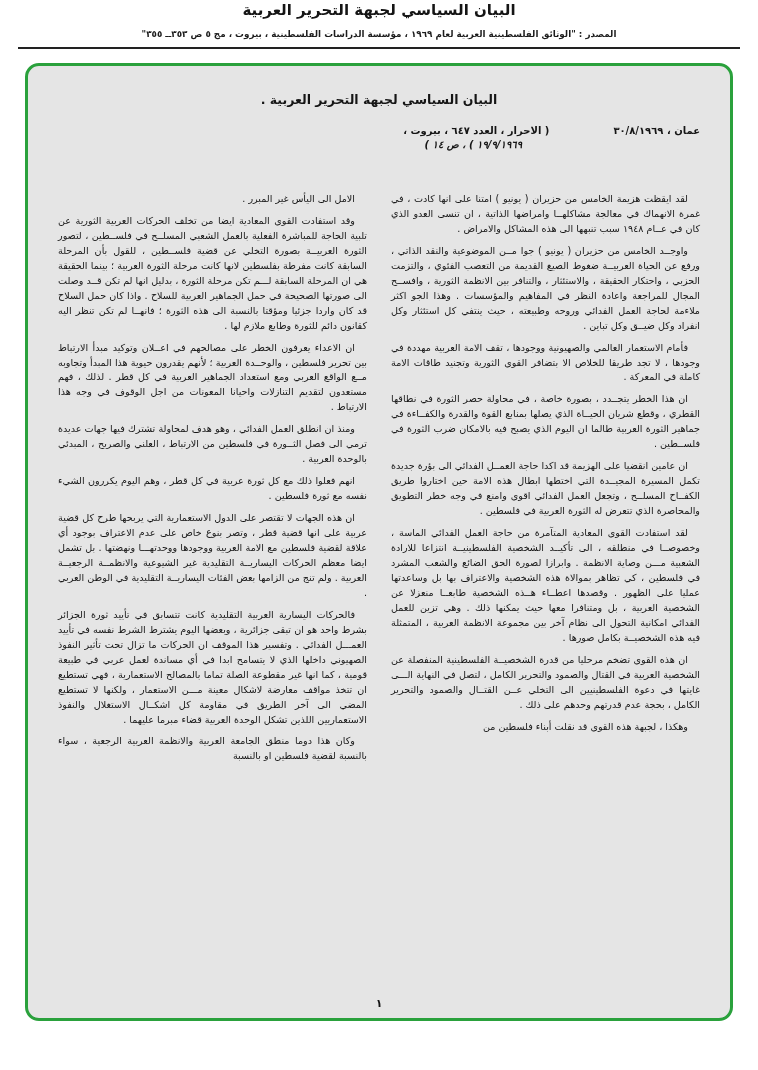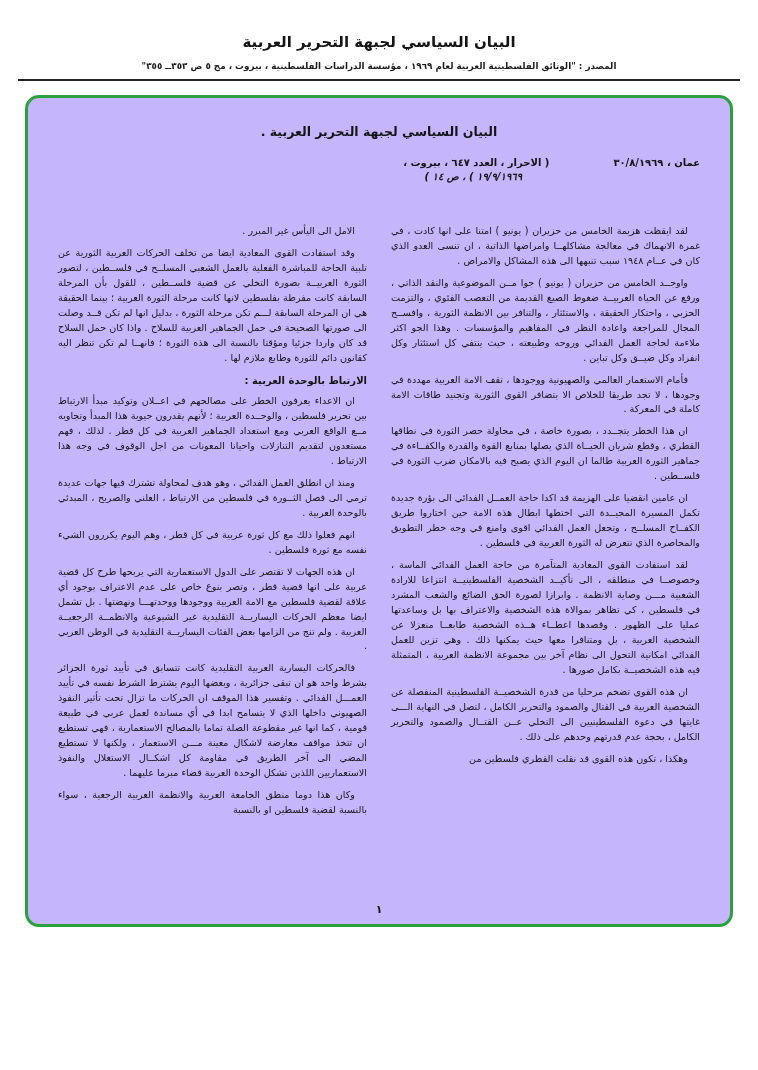--- a/index.html
+++ b/index.html
@@ -3,41 +3,41 @@
 <meta charset="utf-8">
 <style>
   * { box-sizing: border-box; margin: 0; padding: 0; }
   html, body { background: #ffffff; }
   body {
     width: 758px; height: 1070px;
     font-family: "DejaVu Sans", sans-serif;
     color: var(--text, #151515);
     overflow: hidden;
   }
-  .page { width: 758px; height: 1070px; position: relative; padding-top: 33px; }
+  .page { width: 758px; height: 1070px; position: relative; padding-top: 1px; }
 
   .header-title {
     text-align: center; font-size: 15px; font-weight: bold; direction: rtl;
   }
   .source-line {
     text-align: center; font-size: 8.8px; font-weight: bold; direction: rtl;
     margin-top: 10px; color: #1c1c1c;
   }
   .header-rule {
     border: 0; border-top: 2px solid var(--rule, #222222);
     width: 722px; margin: 8px auto 0;
   }
 
   .doc-frame {
-    width: 708px; height: 832px; margin: 14px auto 0;
+    width: 708px; height: 958px; margin: 14px auto 0;
     border: 3px solid var(--frame-border, #2aa13c);
     border-radius: 14px;
     padding: 26px 30px 16px;
     position: relative; direction: rtl;
-    background: #c4b5fd;
+    background: #e5e5e5;
   }
   .doc-title {
     text-align: center; font-size: 12.5px; font-weight: bold; margin-bottom: 18px;
   }
   .dateline { font-size: 10px; font-weight: bold; margin-bottom: 14px; direction: rtl; }
   .dateline-line1 { display: flex; gap: 64px; }
   .dateline-line2 { padding-right: 178px; margin-top: 3px; font-style: italic; }
 
   .columns { display: flex; gap: 24px; direction: rtl; }
   .col { flex: 1; text-align: justify; font-size: 9.6px; line-height: 1.56; direction: rtl; margin-top: 28px; }
@@ -74,26 +74,25 @@
 
     <div class="columns">
       <div class="col col-right">
           <p>لقد ايقظت هزيمة الخامس من حزيران ( يونيو ) امتنا على انها كادت ، في غمرة الانهماك في معالجة مشاكلهــا وامراضها الذاتية ، ان تنسى العدو الذي كان في عــام ١٩٤٨ سبب تنبهها الى هذه المشاكل والامراض .</p>
           <p>واوجــد الخامس من حزيران ( يونيو ) جوا مــن الموضوعية والنقد الذاتي ، ورفع عن الحياة العربيــة ضغوط الصيغ القديمة من التعصب الفئوي ، والتزمت الحزبي ، واحتكار الحقيقة ، والاستئثار ، والتنافر بين الانظمة الثورية ، وافســح المجال للمراجعة واعادة النظر في المفاهيم والمؤسسات . وهذا الجو اكثر ملاءمة لحاجة العمل الفدائي وروحه وطبيعته ، حيث ينتفي كل استئثار وكل انفراد وكل ضيــق وكل تباين .</p>
           <p>فأمام الاستعمار العالمي والصهيونية ووجودها ، تقف الامة العربية مهددة في وجودها ، لا تجد طريقا للخلاص الا بتضافر القوى الثورية وتجنيد طاقات الامة كاملة في المعركة .</p>
           <p>ان هذا الخطر يتجــدد ، بصورة خاصة ، في محاولة حصر الثورة في نطاقها القطري ، وقطع شريان الحيــاة الذي يصلها بمنابع القوة والقدرة والكفــاءة في جماهير الثورة العربية طالما ان اليوم الذي يصبح فيه بالامكان ضرب الثورة في فلســطين .</p>
           <p>ان عامين انقضيا على الهزيمة قد اكدا حاجة العمــل الفدائي الى بؤرة جديدة تكمل المسيرة المجيــدة التي اختطها ابطال هذه الامة حين اختاروا طريق الكفــاح المسلــح ، وتجعل العمل الفدائي اقوى وامنع في وجه خطر التطويق والمحاصرة الذي تتعرض له الثورة العربية في فلسطين .</p>
           <p>لقد استفادت القوى المعادية المتآمرة من حاجة العمل الفدائي الماسة ، وخصوصــا في منطلقه ، الى تأكيــد الشخصية الفلسطينيــة انتزاعا للارادة الشعبية مـــن وصاية الانظمة . وابرازا لصورة الحق الضائع والشعب المشرد في فلسطين ، كي تظاهر بموالاة هذه الشخصية والاعتراف بها بل وساعدتها عمليا على الظهور . وقصدها اعطــاء هــذه الشخصية طابعــا منعزلا عن الشخصية العربية ، بل ومتنافرا معها حيث يمكنها ذلك . وهي تزين للعمل الفدائي امكانية التحول الى نظام آخر بين مجموعة الانظمة العربية ، المتمثلة فيه هذه الشخصيــة بكامل صورها .</p>
           <p>ان هذه القوى تضخم مرحليا من قدرة الشخصيــة الفلسطينية المنفصلة عن الشخصية العربية في القتال والصمود والتحرير الكامل ، لتصل في النهاية الـــى غايتها في دعوة الفلسطينيين الى التخلي عــن القتــال والصمود والتحرير الكامل ، بحجة عدم قدرتهم وحدهم على ذلك .</p>
-          <p>وهكذا ، تكون هذه القوى قد نقلت القطري فلسطين من</p>
+          <p>وهكذا ، لجبهة هذه القوى قد نقلت أبناء فلسطين من</p>
         </div>
       <div class="col col-left">
           <p>الامل الى اليأس غير المبرر .</p>
           <p>وقد استفادت القوى المعادية ايضا من تخلف الحركات العربية الثورية عن تلبية الحاجة للمباشرة الفعلية بالعمل الشعبي المسلــح في فلســطين ، لتصور الثورة العربيــة بصورة التخلي عن قضية فلســطين ، للقول بأن المرحلة السابقة كانت مفرطة بفلسطين لانها كانت مرحلة الثورة العربية ؛ بينما الحقيقة هي ان المرحلة السابقة لـــم تكن مرحلة الثورة ، بدليل انها لم تكن قــد وصلت الى صورتها الصحيحة في حمل الجماهير العربية للسلاح . واذا كان حمل السلاح قد كان واردا جزئيا ومؤقتا بالنسبة الى هذه الثورة ؛ فانهــا لم تكن تنظر اليه كقانون دائم للثورة وطابع ملازم لها .</p>
-          <h3>الارتباط بالوحدة العربية :</h3>
           <p>ان الاعداء يعرفون الخطر على مصالحهم في اعــلان وتوكيد مبدأ الارتباط بين تحرير فلسطين ، والوحــدة العربية ؛ لأنهم يقدرون حيوية هذا المبدأ وتجاوبه مــع الواقع العربي ومع استعداد الجماهير العربية في كل قطر . لذلك ، فهم مستعدون لتقديم التنازلات واحيانا المعونات من اجل الوقوف في وجه هذا الارتباط .</p>
           <p>ومنذ ان انطلق العمل الفدائي ، وهو هدف لمحاولة تشترك فيها جهات عديدة ترمي الى فصل الثــورة في فلسطين من الارتباط ، العلني والصريح ، المبدئي بالوحدة العربية .</p>
           <p>انهم فعلوا ذلك مع كل ثورة عربية في كل قطر ، وهم اليوم يكررون الشيء نفسه مع ثورة فلسطين .</p>
           <p>ان هذه الجهات لا تقتصر على الدول الاستعمارية التي يربحها طرح كل قضية عربية على انها قضية قطر ، وتصر بنوع خاص على عدم الاعتراف بوجود أي علاقة لقضية فلسطين مع الامة العربية ووجودها ووحدتهـــا ونهضتها . بل تشمل ايضا معظم الحركات اليساريــة التقليدية غير الشيوعية والانظمــة الرجعيــة العربية . ولم تنج من الزامها بعض الفئات اليساريــة التقليدية في الوطن العربي .</p>
           <p>فالحركات اليسارية العربية التقليدية كانت تتسابق في تأييد ثورة الجزائر بشرط واحد هو ان تبقى جزائرية ، وبعضها اليوم يشترط الشرط نفسه في تأييد العمـــل الفدائي . وتفسير هذا الموقف ان الحركات ما تزال تحت تأثير النفوذ الصهيوني داخلها الذي لا يتسامح ابدا في أي مساندة لعمل عربي في طبيعة قومية ، كما انها غير مقطوعة الصلة تماما بالمصالح الاستعمارية ، فهي تستطيع ان تتخذ مواقف معارضة لاشكال معينة مـــن الاستعمار ، ولكنها لا تستطيع المضي الى آخر الطريق في مقاومة كل اشكــال الاستغلال والنفوذ الاستعماريين اللذين تشكل الوحدة العربية قضاء مبرما عليهما .</p>
           <p>وكان هذا دوما منطق الجامعة العربية والانظمة العربية الرجعية ، سواء بالنسبة لقضية فلسطين او بالنسبة</p>
         </div>
     </div>
 
     <div class="page-number">١</div>

